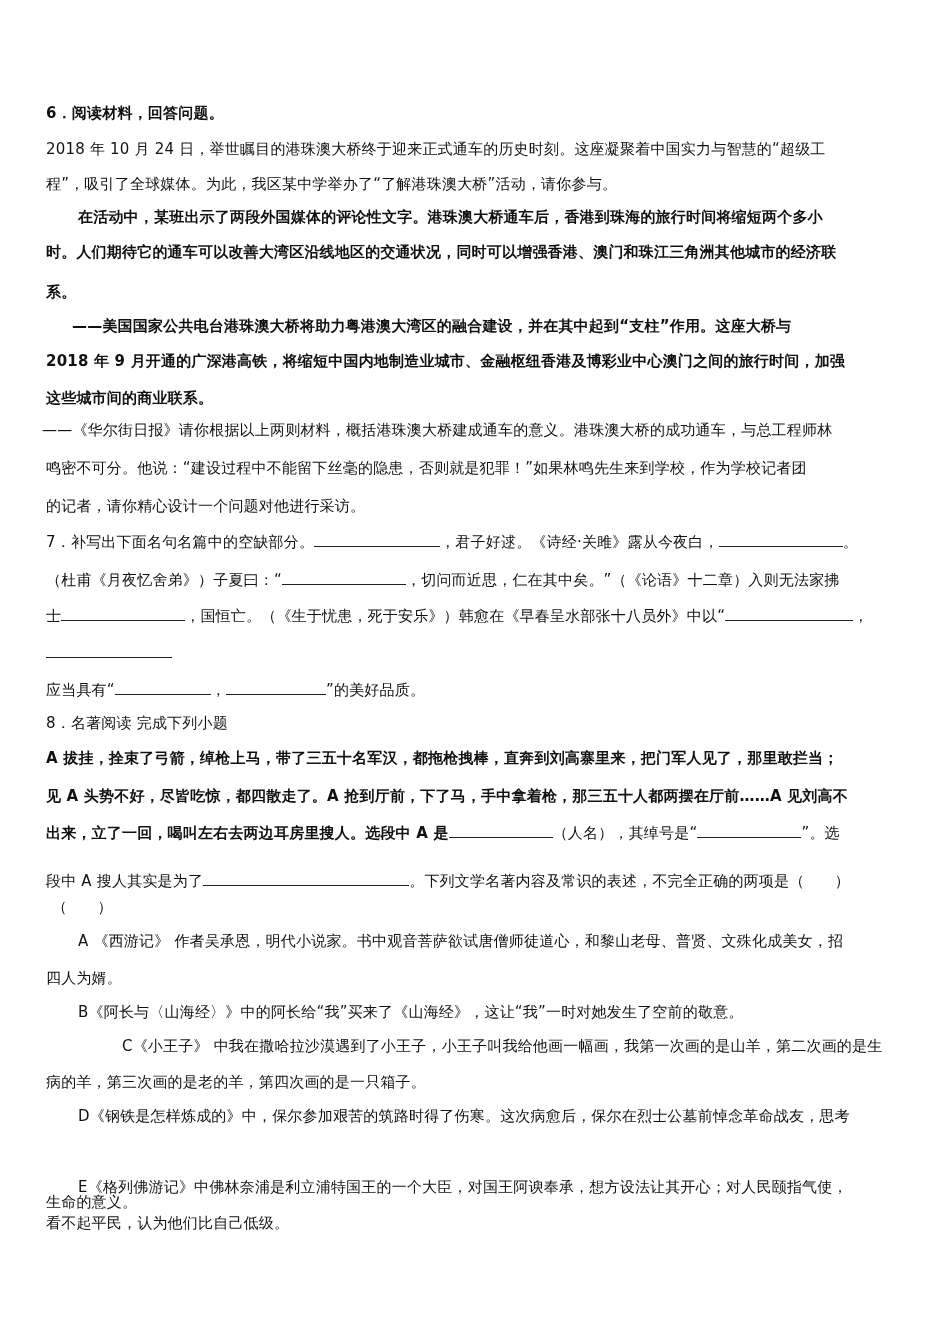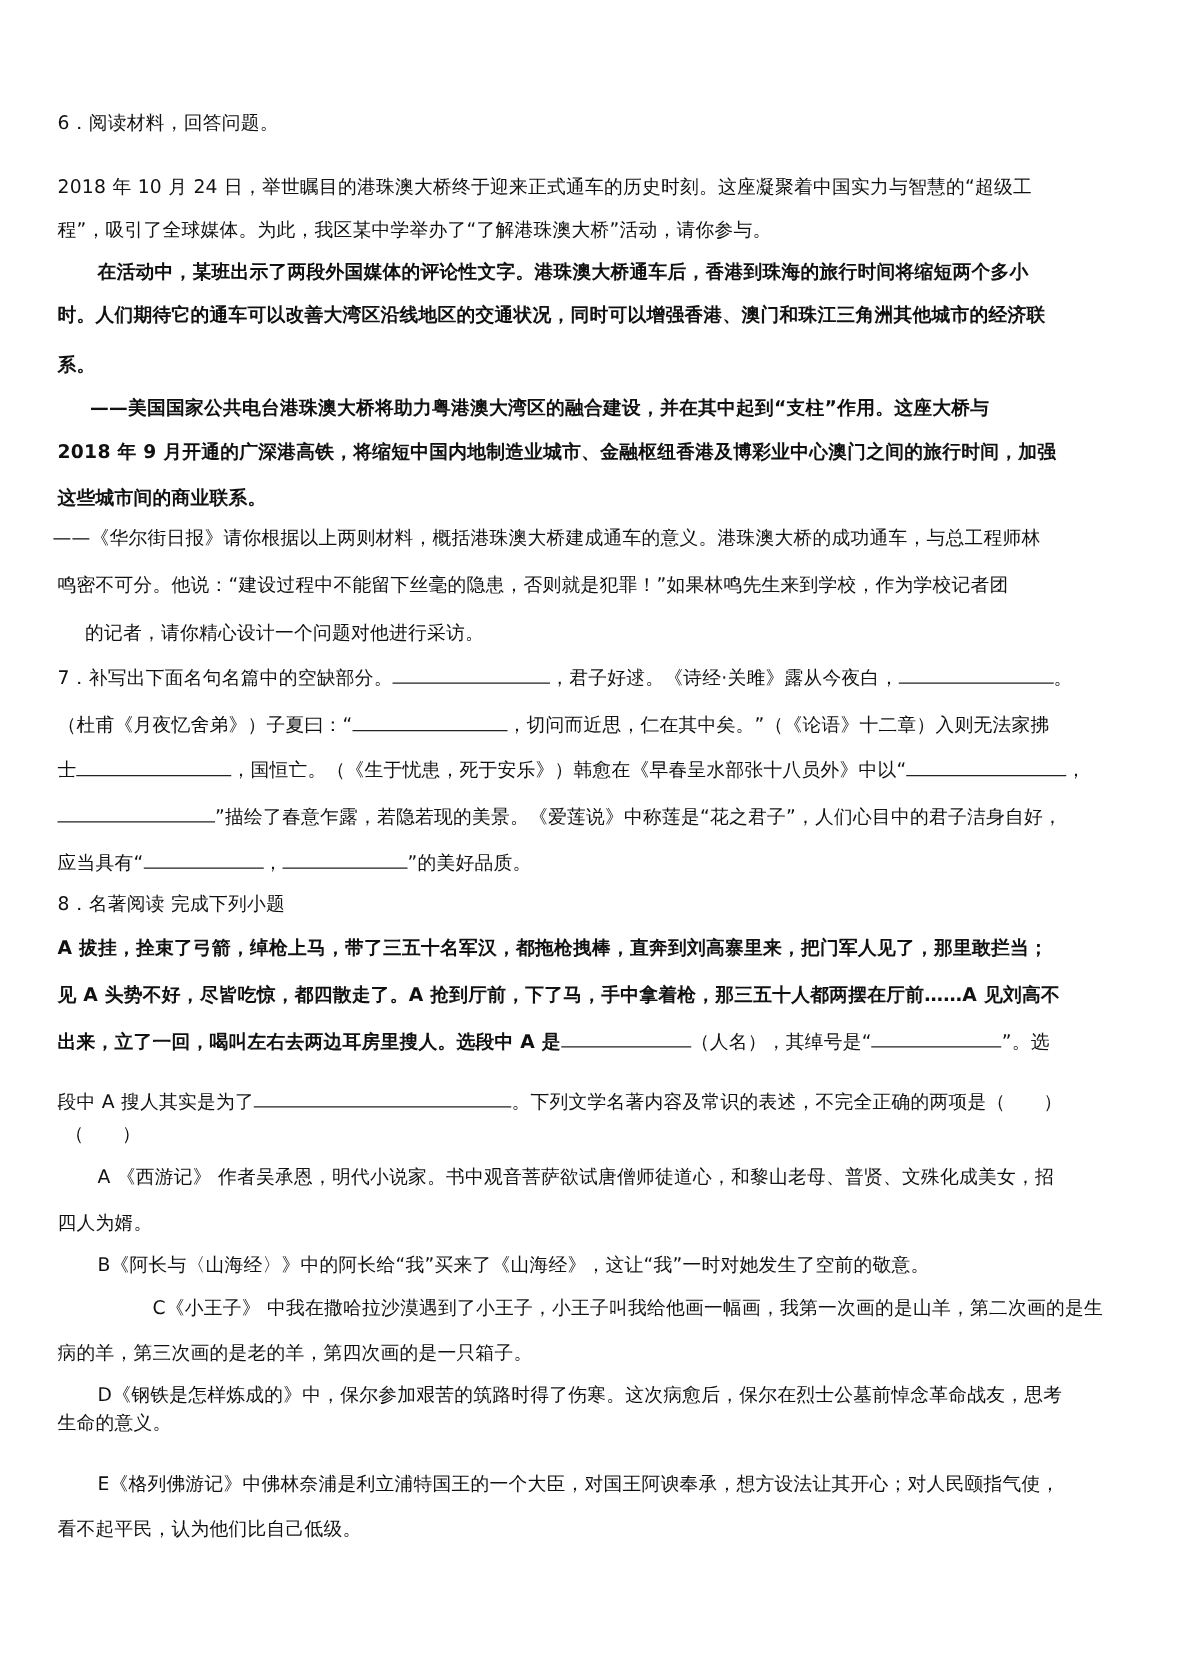--- a/index.html
+++ b/index.html
@@ -38,47 +38,47 @@
       border-bottom: 1px solid #222222;
       height: 14px;
       vertical-align: baseline;
     }
   </style>
 </head>
 <body>
 
 <div class="page">
 
-  <div class="line" style="top:88px;">6．阅读材料，回答问题。</div>
+  <div class="line" style="top:103px;font-weight:bold;">6．阅读材料，回答问题。</div>
   <div class="line" style="top:139px;">2018 年 10 月 24 日，举世瞩目的港珠澳大桥终于迎来正式通车的历史时刻。这座凝聚着中国实力与智慧的“超级工</div>
   <div class="line" style="top:174px;text-align:right;">程”，吸引了全球媒体。为此，我区某中学举办了“了解港珠澳大桥”活动，请你参与。</div>
 
   <div class="line bold indent" style="top:207px;">在活动中，某班出示了两段外国媒体的评论性文字。港珠澳大桥通车后，香港到珠海的旅行时间将缩短两个多小</div>
   <div class="line bold" style="top:242px;">时。人们期待它的通车可以改善大湾区沿线地区的交通状况，同时可以增强香港、澳门和珠江三角洲其他城市的经济联</div>
   <div class="line bold" style="top:282px;">系。</div>
 
   <div class="line bold" style="top:316px;left:26px;">——美国国家公共电台港珠澳大桥将助力粤港澳大湾区的融合建设，并在其中起到“支柱”作用。这座大桥与</div>
   <div class="line bold" style="top:351px;">2018 年 9 月开通的广深港高铁，将缩短中国内地制造业城市、金融枢纽香港及博彩业中心澳门之间的旅行时间，加强</div>
   <div class="line bold" style="top:388px;">这些城市间的商业联系。</div>
 
   <div class="line" style="top:420px;left:-4px;">——《华尔街日报》请你根据以上两则材料，概括港珠澳大桥建成通车的意义。港珠澳大桥的成功通车，与总工程师林</div>
   <div class="line" style="top:458px;">鸣密不可分。他说：“建设过程中不能留下丝毫的隐患，否则就是犯罪！”如果林鸣先生来到学校，作为学校记者团</div>
-  <div class="line" style="top:496px;margin-left:22px;">的记者，请你精心设计一个问题对他进行采访。</div>
+  <div class="line" style="top:496px;">的记者，请你精心设计一个问题对他进行采访。</div>
 
   <div class="line" style="top:532px;">
     <span>7．补写出下面名句名篇中的空缺部分。</span><span class="blank" style="width:126px;"></span><span>，君子好逑。《诗经·关雎》露从今夜白，</span><span class="blank" style="width:124px;"></span><span>。</span>
   </div>
   <div class="line" style="top:570px;">
     <span>（杜甫《月夜忆舍弟》）子夏曰：“</span><span class="blank" style="width:124px;"></span><span>，切问而近思，仁在其中矣。”（《论语》十二章）入则无法家拂</span>
   </div>
   <div class="line" style="top:606px;">
     <span>士</span><span class="blank" style="width:124px;"></span><span>，国恒亡。（《生于忧患，死于安乐》）韩愈在《早春呈水部张十八员外》中以“</span><span class="blank" style="width:128px;"></span><span>，</span>
   </div>
   <div class="line" style="top:643px;">
-    <span class="blank" style="width:126px;"></span><span>”描绘了春意乍露，若隐若现的美景。《爱莲说》中称莲是“花之君子”，人们心目中的君子洁身自好，</span>
+    <span class="blank" style="width:126px;"></span>
   </div>
   <div class="line" style="top:680px;">
     <span>应当具有“</span><span class="blank" style="width:96px;"></span><span>，</span><span class="blank" style="width:100px;"></span><span>”的美好品质。</span>
   </div>
 
   <div class="line" style="top:713px;">8．名著阅读 完成下列小题</div>
   <div class="line bold" style="top:748px;">A 拔挂，拴束了弓箭，绰枪上马，带了三五十名军汉，都拖枪拽棒，直奔到刘高寨里来，把门军人见了，那里敢拦当；</div>
   <div class="line bold" style="top:786px;text-align:center;">见 A 头势不好，尽皆吃惊，都四散走了。A 抢到厅前，下了马，手中拿着枪，那三五十人都两摆在厅前……A 见刘高不</div>
   <div class="line" style="top:823px;">
     <span class="bold">出来，立了一回，喝叫左右去两边耳房里搜人。选段中 A 是</span><span class="blank" style="width:104px;"></span><span>（人名），其绰号是“</span><span class="blank" style="width:104px;"></span><span>”。选</span>
@@ -87,17 +87,17 @@
     <span>段中 A 搜人其实是为了</span><span class="blank" style="width:206px;"></span><span>。下列文学名著内容及常识的表述，不完全正确的两项是（　　）</span>
   </div>
   <div class="line" style="top:897px;left:6px;">（　　）</div>
 
   <div class="line indent" style="top:931px;">A 《西游记》 作者吴承恩，明代小说家。书中观音菩萨欲试唐僧师徒道心，和黎山老母、普贤、文殊化成美女，招</div>
   <div class="line" style="top:968px;">四人为婿。</div>
   <div class="line indent" style="top:1002px;">B《阿长与〈山海经〉》中的阿长给“我”买来了《山海经》，这让“我”一时对她发生了空前的敬意。</div>
   <div class="line indent" style="top:1036px;margin-left:44px;">C《小王子》 中我在撒哈拉沙漠遇到了小王子，小王子叫我给他画一幅画，我第一次画的是山羊，第二次画的是生</div>
   <div class="line" style="top:1072px;">病的羊，第三次画的是老的羊，第四次画的是一只箱子。</div>
   <div class="line indent" style="top:1106px;">D《钢铁是怎样炼成的》中，保尔参加艰苦的筑路时得了伤寒。这次病愈后，保尔在烈士公墓前悼念革命战友，思考</div>
-  <div class="line" style="top:1128px;">生命的意义。</div>
+  <div class="line" style="top:1192px;">生命的意义。</div>
   <div class="line indent" style="top:1177px;">E《格列佛游记》中佛林奈浦是利立浦特国王的一个大臣，对国王阿谀奉承，想方设法让其开心；对人民颐指气使，</div>
   <div class="line" style="top:1213px;">看不起平民，认为他们比自己低级。</div>
 
 </div>
 
 </body></html>

